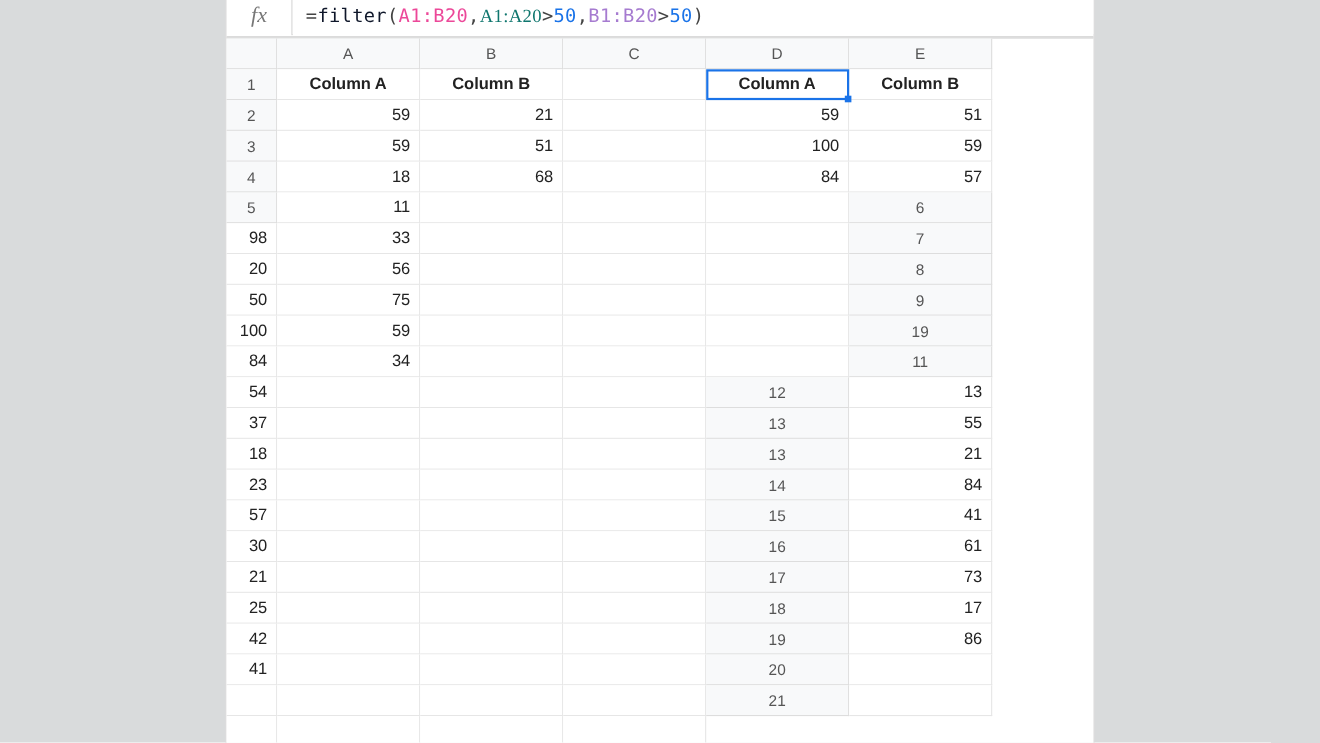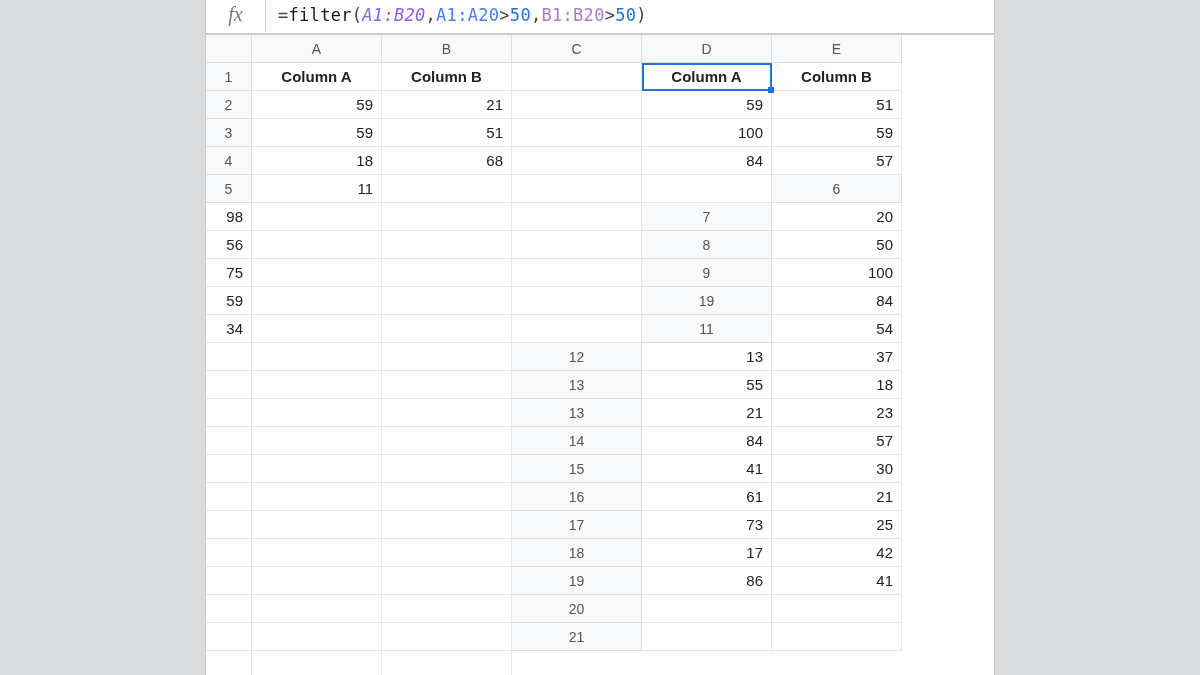--- a/index.html
+++ b/index.html
@@ -44,22 +44,22 @@
     font-family: "Consolas","Menlo",monospace;
     font-size: 17px;
     letter-spacing: 0.3px;
     border: none;
     outline: none;
     background: #fff;
     white-space: nowrap;
   }
   .tok-eq   { color: #444; }
   .tok-fn   { color: #0f172a; }
-  .tok-r1   { color: #8b5cf6; font-style: italic; }   
-  .tok-r2   { color: #3b82f6; }   
+  .tok-r1   { color: #ec4899; }   
+  .tok-r2   { color: #0f766e; font-family: Liberation Serif, serif; }   
   .tok-r3   { color: #a67bd0; }   
   .tok-num  { color: #1a73e8; }
   .tok-p    { color: #444; }
 
   .grid {
     display: grid;
     grid-template-columns: 46px repeat(5, 130px);
     font-size: 15px;
     color: #222;
     border-top: 1px solid #ccc;
@@ -149,20 +149,21 @@
       <div class="cell"></div>
       <div class="cell num">84</div>
       <div class="cell num">57</div>
       <div class="rowhdr">5</div>
       <div class="cell num">11</div>
       <div class="cell"></div>
       <div class="cell"></div>
       <div class="cell"></div>
       <div class="rowhdr">6</div>
       <div class="cell num">98</div>
+      <div class="cell num">33</div>
       <div class="cell"></div>
       <div class="cell"></div>
       <div class="cell"></div>
       <div class="rowhdr">7</div>
       <div class="cell num">20</div>
       <div class="cell num">56</div>
       <div class="cell"></div>
       <div class="cell"></div>
       <div class="cell"></div>
       <div class="rowhdr">8</div>

